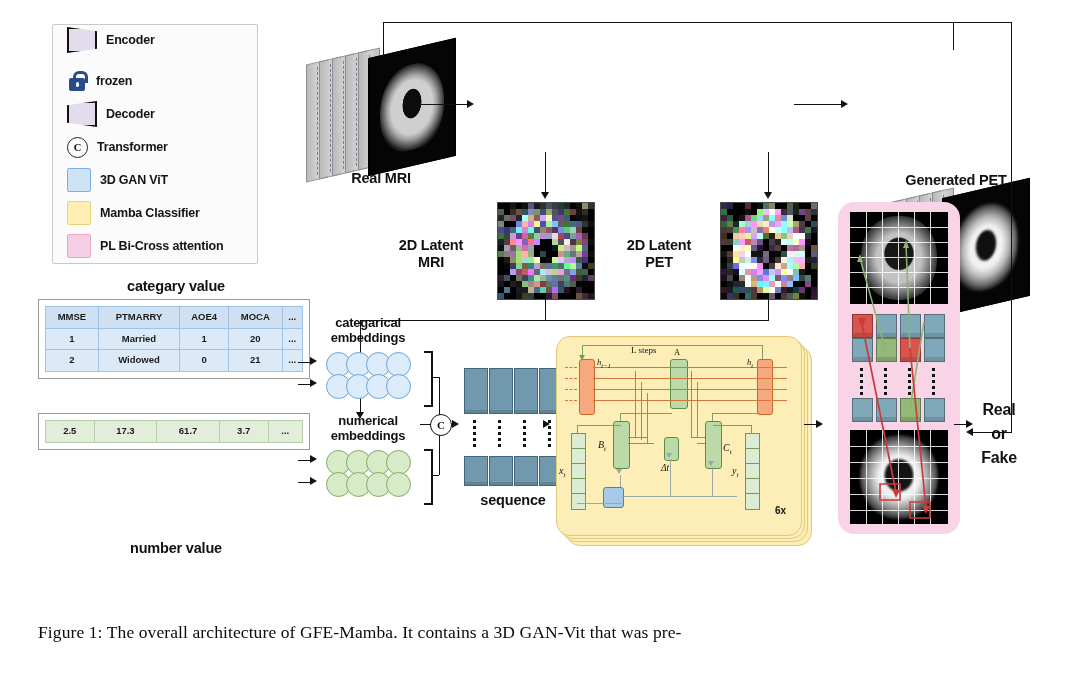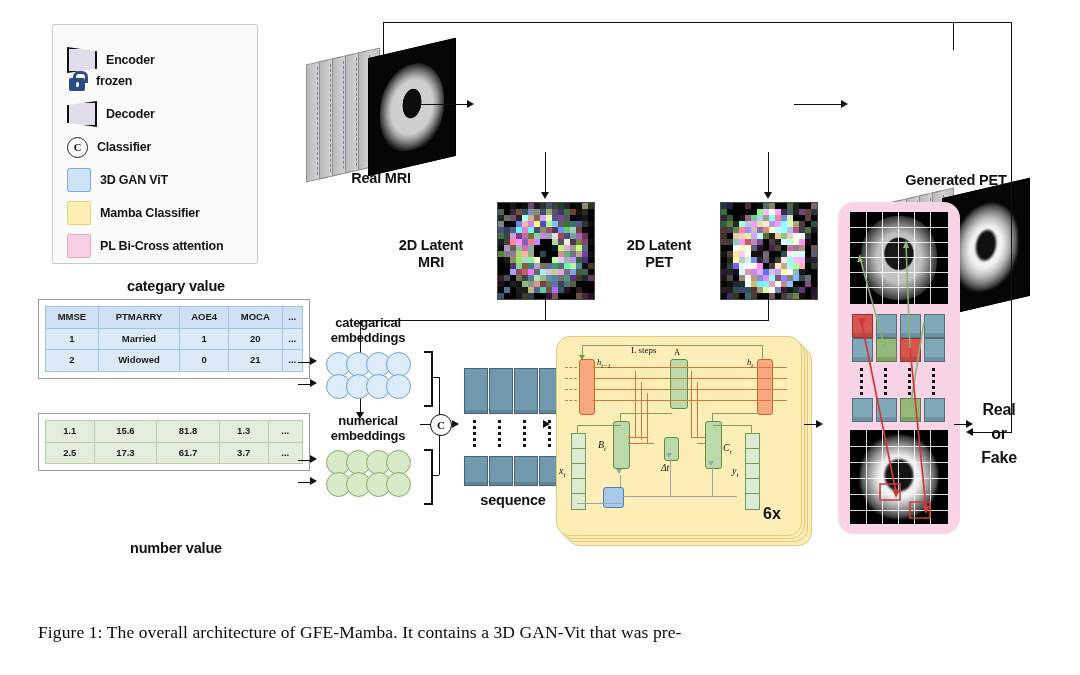--- a/index.html
+++ b/index.html
@@ -153,39 +153,39 @@
   
   #caption{left:38px;top:622px;width:1010px;font-family:"Liberation Serif",serif;
            font-size:17.5px;color:#0a0a0a;letter-spacing:.1px;}
 </style>
 </head>
 <body>
 
 <div class="fig">
 
   <div class="abs" id="legend">
-    <div class="lg-row" style="top:24px">
+    <div class="lg-row" style="top:4px">
       <div class="trapL"></div>
       <div class="lg-label">Encoder</div>
     </div>
     <div class="lg-row" style="top:45px">
       <div class="lockbox">
         <div class="lock-shk"></div>
           <div class="lock-body"></div>
           <div class="lock-hole"></div>
       </div>
       <div class="lg-label">frozen</div>
     </div>
     <div class="lg-row" style="top:78px">
       <div class="trapR"></div>
       <div class="lg-label">Decoder</div>
     </div>
     <div class="lg-row" style="top:111px">
       <div class="cc">C</div>
-      <div class="lg-label">Classifier</div>
+      <div class="lg-label">Transformer</div>
     </div>
     <div class="lg-row" style="top:144px">
       <div class="sw blue"></div>
       <div class="lg-label">3D GAN ViT</div>
     </div>
     <div class="lg-row" style="top:210px">
       <div class="sw pink"></div>
       <div class="lg-label">PL Bi-Cross attention</div>
     </div>
     <div class="lg-row" style="top:177px">
@@ -814,27 +814,20 @@
             <td>...</td>
           </tr>
         </tbody>
       </table>
   </div>
 
   <div class="tblwrap" style="left:38px;top:413px;width:258px">
     <table class="t-num" id="tbl-num">
         <tbody>
           <tr>
-            <td>1.1</td>
-            <td>15.6</td>
-            <td>81.8</td>
-            <td>1.3</td>
-            <td>...</td>
-          </tr>
-          <tr>
             <td>2.5</td>
             <td>17.3</td>
             <td>61.7</td>
             <td>3.7</td>
             <td>...</td>
           </tr>
         </tbody>
       </table>
   </div>
   <div class="abs lbl" style="left:56px;top:540px;width:240px">number value</div>
@@ -1017,21 +1010,21 @@
     <div class="mtxt it" style="left:166px;top:105px;font-size:10px">
       <span>C</span><sub style="font-size:7px">t</sub>
     </div>
     <div class="mtxt it" style="left:104px;top:126px;font-size:9.5px">Δt</div>
     <div class="mtxt it" style="left:2px;top:128px;font-size:10px">
       <span>x</span><sub style="font-size:7px">t</sub>
     </div>
     <div class="mtxt it" style="left:175px;top:128px;font-size:10px">
       <span>y</span><sub style="font-size:7px">t</sub>
     </div>
-    <div class="mtxt" style="left:206px;top:168px;font-size:16px;font-weight:700;font-family:'Liberation Sans',sans-serif">6x</div>
+    <div class="mtxt" style="left:218px;top:168px;font-size:10px;font-weight:700;font-family:'Liberation Sans',sans-serif">6x</div>
   </div>
 
   <div class="abs arw r" style="left:816px;top:419.5px"></div>
   <div class="abs h" style="left:804px;top:423.5px;width:14px"></div>
 
   <div class="abs" id="pink">
     <div class="bgrid" style="left:12px;top:10px;width:98px;height:92px">
       <div class="bb" style="width:76px;height:84px;border-radius:46%;
         background:radial-gradient(ellipse 46% 46% at 50% 45%,#1a1a1a 0 40%,transparent 44%),
                    radial-gradient(ellipse 52% 52% at 50% 50%,#d8d8d8 0 56%,#8e8e8e 76%,#2a2a2a 100%);

